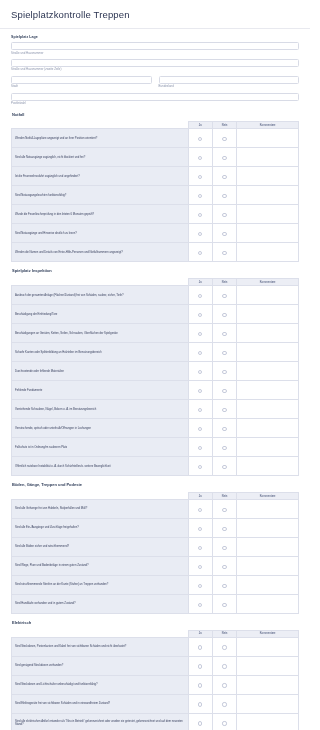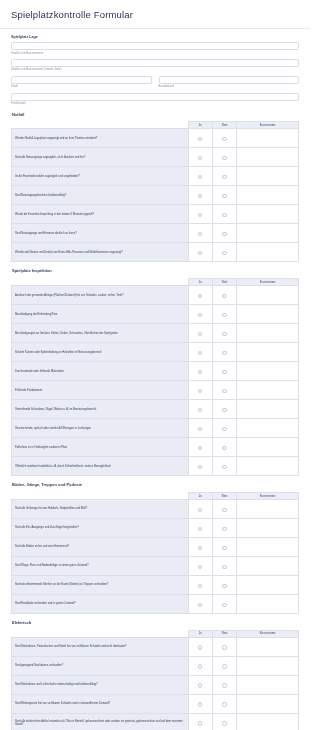--- a/index.html
+++ b/index.html
@@ -128,21 +128,21 @@
   col.c-ja { width: 8.5%; }
   col.c-nein { width: 8.5%; }
   col.c-kom { width: 21.5%; }
 </style>
 </head>
 <body>
 
 <div class="page">
 
   <div class="form-header">
-    <div class="form-title">Spielplatzkontrolle Formular</div>
+    <div class="form-title">Spielplatzkontrolle Treppen</div>
   </div>
 
   <div class="form-body">
 
     <div class="addr-block">
       <div class="field-label">Spielplatz Lage</div>
 
       <div class="addr-group">
         <input class="text-input" type="text" value="" style="">
         <div class="sub-label">Straße und Hausnummer</div>

